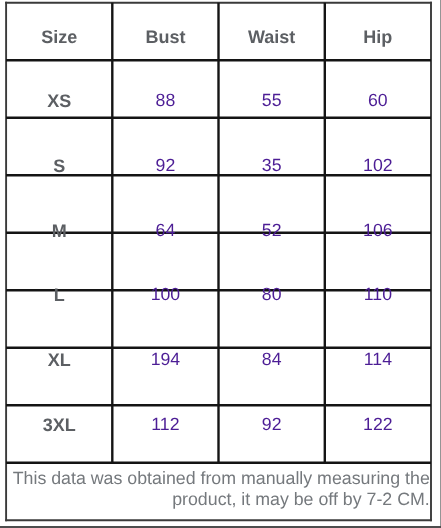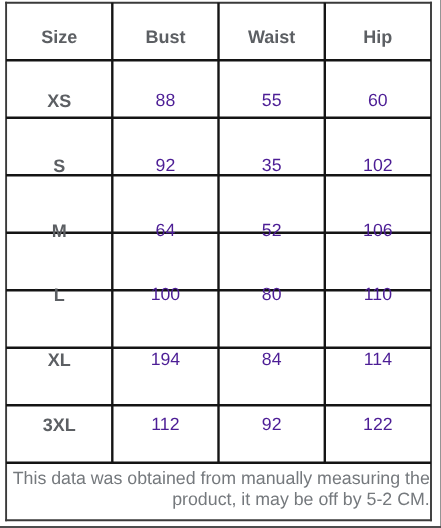--- a/index.html
+++ b/index.html
@@ -176,21 +176,21 @@
         <td class="size-cell"><span>3XL</span></td>
         <td class="num-cell"><span>112</span></td>
         <td class="num-cell"><span>92</span></td>
         <td class="num-cell"><span>122</span></td>
       </tr>
 
       <tr>
         <td class="note-cell" colspan="4">
             <span class="note-inner">
               <span class="note-line">This data was obtained from manually measuring the</span>
-              <span class="note-line">product, it may be off by 5-2 CM.</span>
+              <span class="note-line">product, it may be off by 7-2 CM.</span>
             </span>
           </td>
       </tr>
 
     </tbody>
   </table>
 
   <div class="rightedge"></div>
   <div class="bottombar"></div>
 </div>

